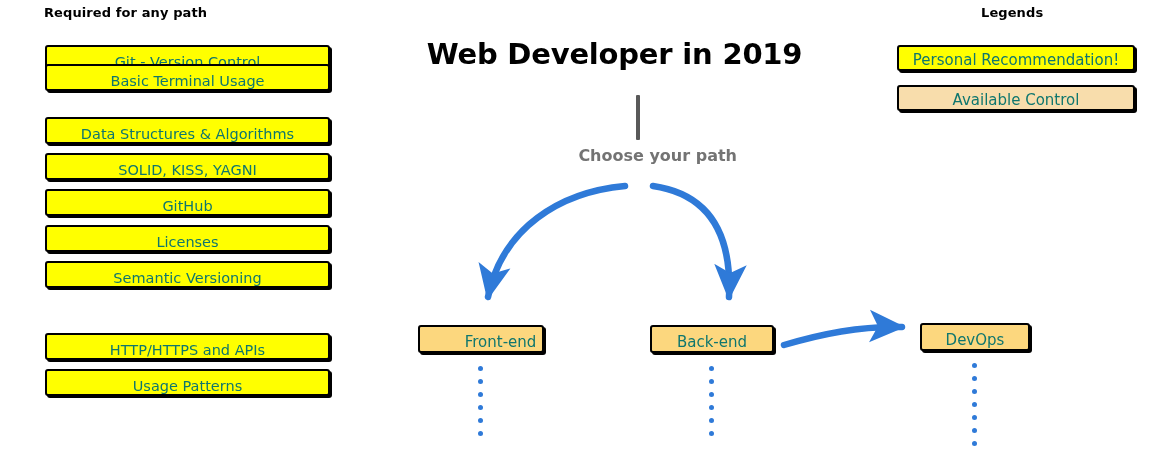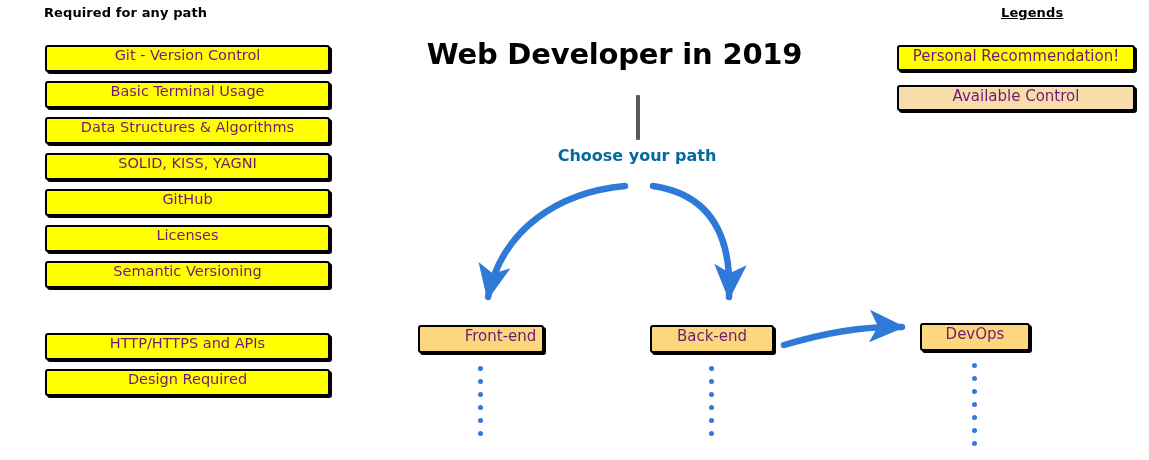--- a/index.html
+++ b/index.html
@@ -29,21 +29,21 @@
   .section-heading {
     position: absolute;
     font-family: "DejaVu Sans", sans-serif;
     font-weight: bold;
     font-size: 13px;
     letter-spacing: 0.1px;
     color: #000;
     white-space: nowrap;
   }
   #required-heading { left: 4px;  top: 5px; }
-  #legends-heading  { left: 961px; top: 5px; text-decoration: underline; }
+  #legends-heading  { left: 941px; top: 5px; }
 
   
   #main-title {
     position: absolute;
     left: 0;
     top: 37px;
     width: 1149px;
     text-align: center;
     font-family: "DejaVu Sans", sans-serif;
     font-weight: bold;
@@ -54,50 +54,50 @@
   }
   
   #main-title > span { display: inline-block; transform: translateX(0px); }
 
   
   #choose-path-label {
     position: absolute;
     left: 497px;
     top: 146px;
     width: 200px;
-    text-align: center;
+    text-align: right;
     font-family: "DejaVu Sans", sans-serif;
     font-weight: bold;
     font-size: 16px;
-    color: #0369a1;
+    color: #737373;
     white-space: nowrap;
   }
   #trunk-line {
     position: absolute;
     left: 596px;
     top: 95px;
     width: 4px;
     height: 45px;
     background: #595959;
     border-radius: 1px;
   }
 
   
   .hdbox {
     position: absolute;
     box-sizing: border-box;
     border: 2.5px solid #000000;
     border-radius: 3px;
     display: flex;
-    align-items: flex-start;
+    align-items: flex-end;
     justify-content: center;
     box-shadow: 2px 2px 0 0 #000000;
     font-family: "DejaVu Sans", sans-serif;
     font-size: 14px;
-    color: #701a75;
+    color: #0f766e;
     white-space: nowrap;
     overflow: hidden;
   }
   .hdbox.yellow { background: #ffff00; }
   .hdbox.tan    { background: #fcd77e; }
   .hdbox.tan-light { background: #f8ddac; }
 
   
   .req-box {
     left: 5px;
@@ -148,21 +148,21 @@
 </head>
 <body>
 
 <div class="canvas">
 
   <div class="section-heading" id="required-heading">Required for any path</div>
 
   <div class="hdbox yellow req-box" style="top:45px">
     <span>Git - Version Control</span>
   </div>
-  <div class="hdbox yellow req-box" style="top:81px">
+  <div class="hdbox yellow req-box" style="top:64px">
     <span>Basic Terminal Usage</span>
   </div>
   <div class="hdbox yellow req-box" style="top:117px">
     <span>Data Structures &amp; Algorithms</span>
   </div>
   <div class="hdbox yellow req-box" style="top:153px">
     <span>SOLID, KISS, YAGNI</span>
   </div>
   <div class="hdbox yellow req-box" style="top:189px">
     <span>GitHub</span>
@@ -170,21 +170,21 @@
   <div class="hdbox yellow req-box" style="top:261px">
     <span>Semantic Versioning</span>
   </div>
   <div class="hdbox yellow req-box" style="top:225px">
     <span>Licenses</span>
   </div>
   <div class="hdbox yellow req-box" style="top:333px">
     <span>HTTP/HTTPS and APIs</span>
   </div>
   <div class="hdbox yellow req-box" style="top:369px">
-    <span>Design Required</span>
+    <span>Usage Patterns</span>
   </div>
 
   <div id="main-title">
     <span>Web Developer in 2019</span>
   </div>
 
   <div id="trunk-line"></div>
 
   <div id="choose-path-label">Choose your path</div>
 

